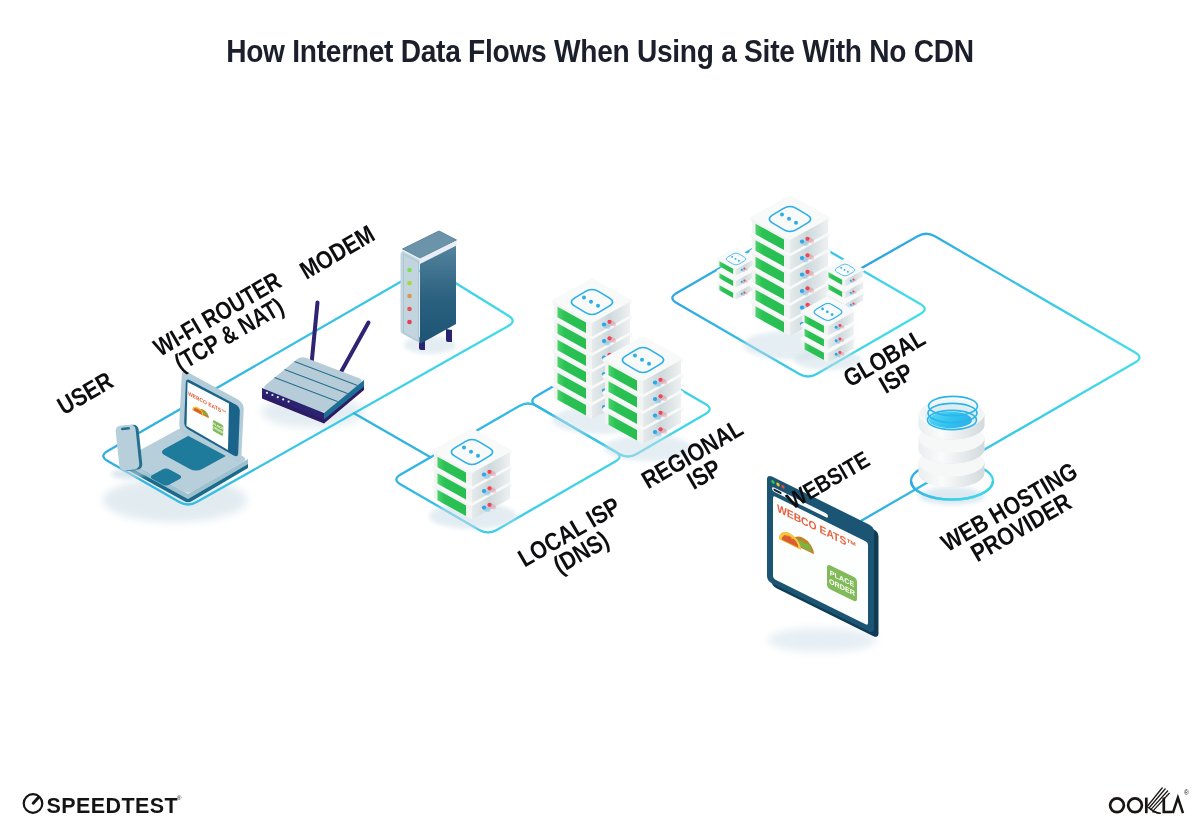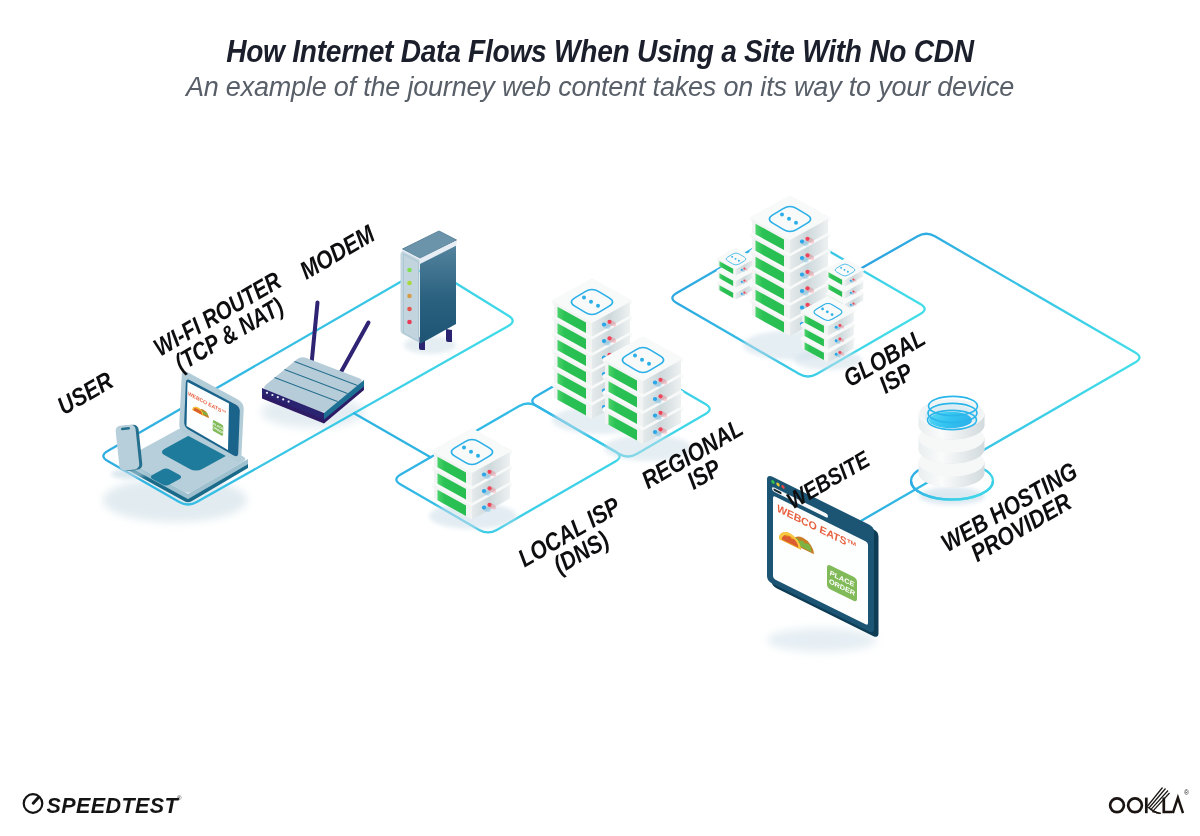--- a/index.html
+++ b/index.html
@@ -1,25 +1,24 @@
 <!DOCTYPE html>
 <html><head>
 <meta charset="utf-8">
 <style>
 html,body { margin:0; padding:0; background:#ffffff; }
-.page { position:relative; width:1200px; height:836px; overflow:hidden; background:#ffffff; font-family:"Liberation Sans", sans-serif;font-style:italic; }
+.page { position:relative; width:1200px; height:836px; overflow:hidden; background:#ffffff; font-family:"Liberation Sans", sans-serif; }
 .title { position:absolute; top:34px; left:0; width:1200px; text-align:center; font-size:31px; font-weight:bold; color:#1b1f2b; letter-spacing:-0.3px; transform:scaleX(0.907); }
 .subtitle { position:absolute; top:72px; left:0; width:1200px; text-align:center; font-size:27px; font-weight:400; color:#585f68; letter-spacing:-0.2px; }
 svg.art { position:absolute; top:0; left:0; }
 </style>
 </head>
 <body>
 <div class="page">
 <div class="title">How Internet Data Flows When Using a Site With No CDN</div>
-<div class="subtitle">An example of the journey web content takes on its way to your device</div>
 <svg class="art" width="1200" height="836" viewBox="0 0 1200 836">
 <defs>
 <linearGradient id="lg" x1="0" y1="0" x2="1" y2="0.3">
  <stop offset="0" stop-color="#2aa0e0"></stop>
           <stop offset="1" stop-color="#41dce8"></stop>
 </linearGradient>
 <linearGradient id="lg2" x1="0" y1="0" x2="1" y2="0.6">
  <stop offset="0" stop-color="#2aa7e4"></stop>
           <stop offset="1" stop-color="#3fd8e8"></stop>
 </linearGradient>

